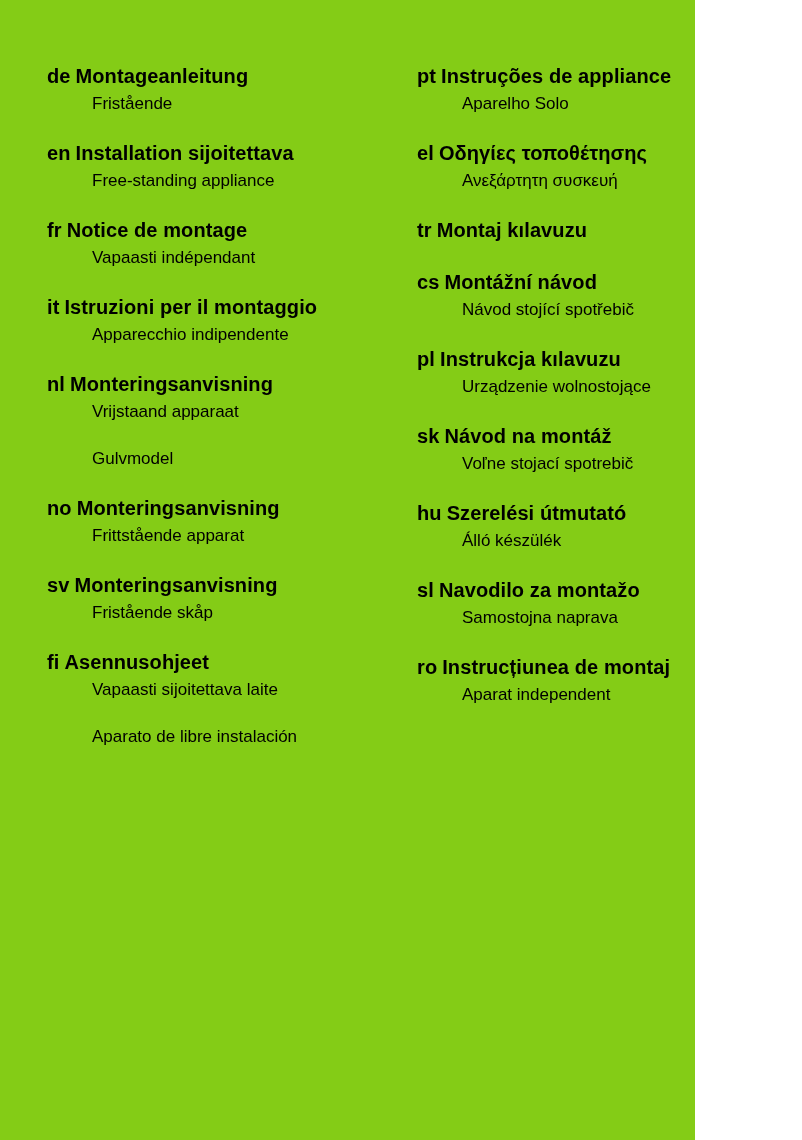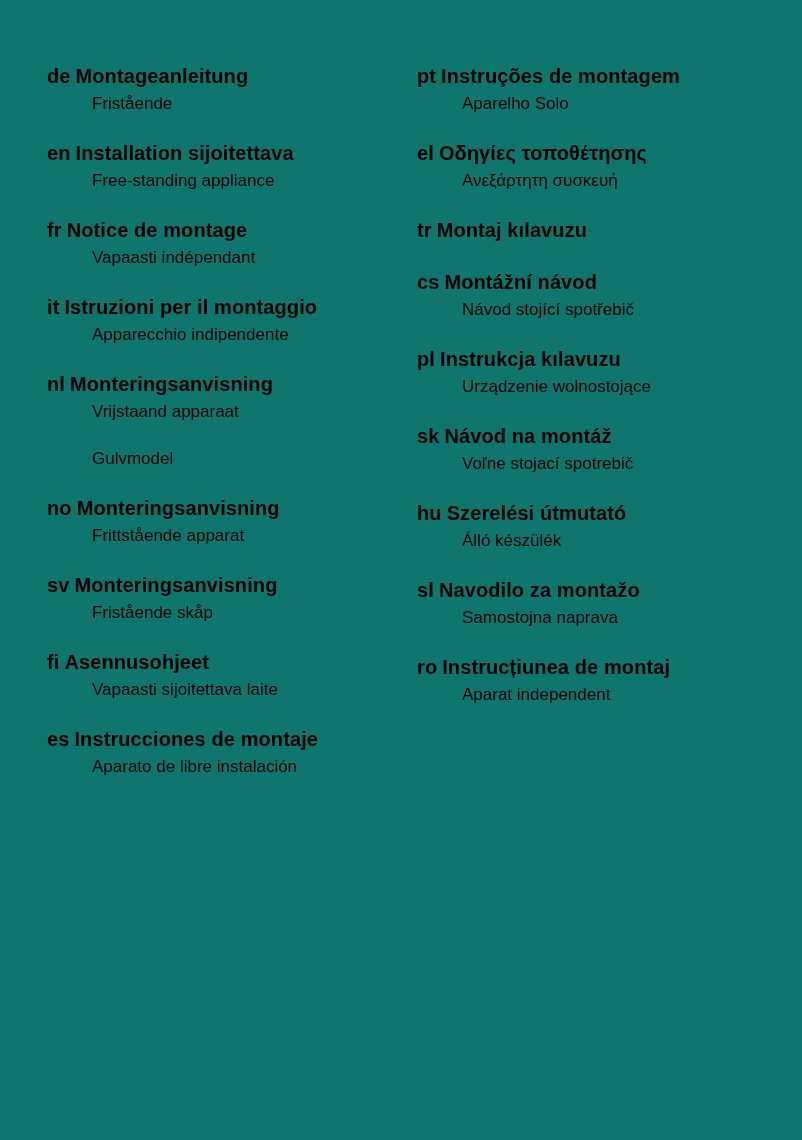--- a/index.html
+++ b/index.html
@@ -9,23 +9,23 @@
   }
   body {
     width: 802px;
     height: 1140px;
     font-family: "Liberation Sans", sans-serif;
     color: #000000;
     overflow: hidden;
   }
   .page {
     position: relative;
-    width: 802px;
+    width: 695px;
     height: 1140px;
-    background: #0f766e;
+    background: #84cc16;
   }
   .col {
     position: absolute;
     top: 63px;
   }
   .col-left  { left: 47px;  width: 340px; }
   .col-right { left: 417px; width: 360px; }
   .entry {
     margin-bottom: 26px;
   }
@@ -88,27 +88,26 @@
     <div class="entry-title"><span class="code">sv</span><span class="title">Monteringsanvisning</span></div>
     <div class="entry-sub">Fristående skåp</div>
   </div>
 
   <div class="entry">
     <div class="entry-title"><span class="code">fi</span><span class="title">Asennusohjeet</span></div>
     <div class="entry-sub">Vapaasti sijoitettava laite</div>
   </div>
 
   <div class="entry">
-    <div class="entry-title"><span class="code">es</span><span class="title">Instrucciones de montaje</span></div>
     <div class="entry-sub">Aparato de libre instalación</div>
   </div>
 </div>
   <div class="col col-right">
   <div class="entry">
-    <div class="entry-title"><span class="code">pt</span><span class="title">Instruções de montagem</span></div>
+    <div class="entry-title"><span class="code">pt</span><span class="title">Instruções de appliance</span></div>
     <div class="entry-sub">Aparelho Solo</div>
   </div>
 
   <div class="entry">
     <div class="entry-title"><span class="code">el</span><span class="title">Οδηγίες τοποθέτησης</span></div>
     <div class="entry-sub">Ανεξάρτητη συσκευή</div>
   </div>
 
   <div class="entry">
     <div class="entry-title"><span class="code">tr</span><span class="title">Montaj kılavuzu</span></div>

